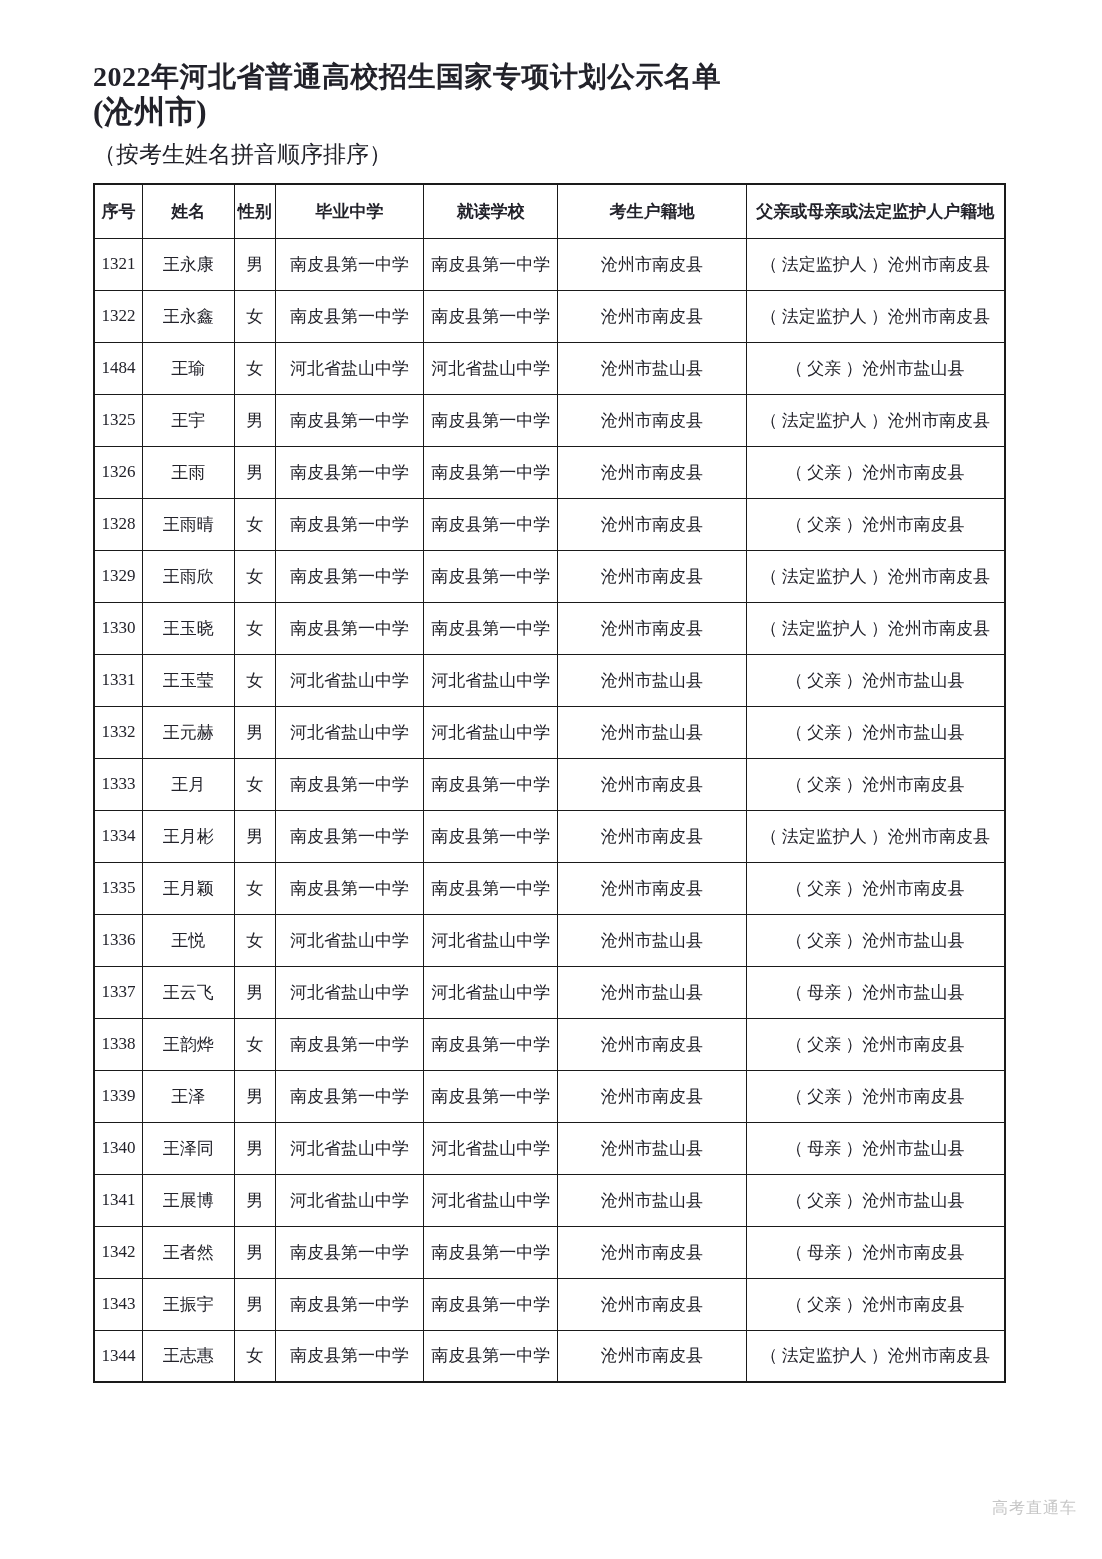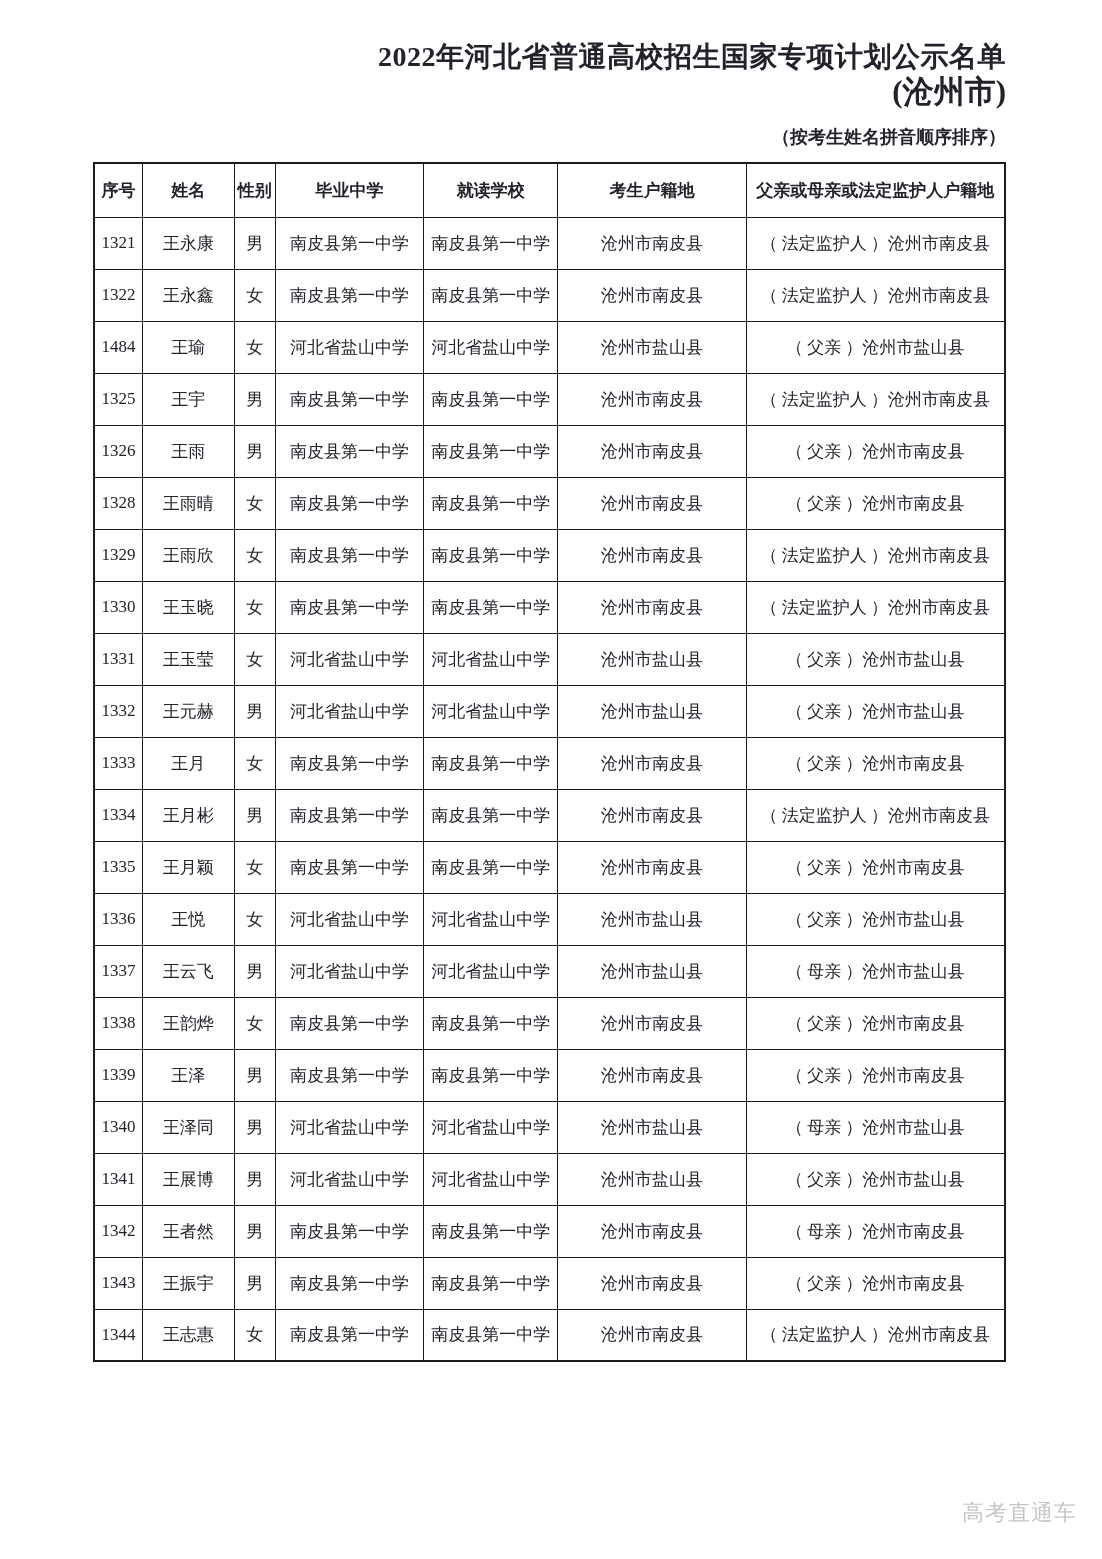--- a/index.html
+++ b/index.html
@@ -15,38 +15,38 @@
     background: #ffffff;
     overflow: hidden;
   }
   .content {
     position: absolute;
     left: 93px;
     top: 0;
     width: 913px;
   }
   .doc-header {
-    padding-top: 40px;
-    text-align: right;
+    padding-top: 60px;
+    text-align: left;
   }
   .doc-title {
     font-size: 28px;
     font-weight: bold;
     line-height: 1.2;
     letter-spacing: 0.5px;
   }
   .doc-subtitle {
     font-size: 31px;
     font-weight: bold;
     line-height: 1.15;
   }
   .doc-note {
-    font-size: 18px;
-    font-weight: bold;
-    margin-top: 16px;
+    font-size: 23px;
+    font-weight: normal;
+    margin-top: 10px;
   }
   table.roster {
     margin-top: 13px;
     width: 913px;
     border-collapse: collapse;
     table-layout: fixed;
     border: 2px solid #1a1a1a;
   }
   table.roster th, table.roster td {
     border: 1px solid #1a1a1a;
@@ -62,21 +62,21 @@
     font-weight: bold;
   }
   table.roster td {
     font-size: 17px;
     font-weight: normal;
   }
   .watermark {
     position: absolute;
     right: 25px;
     top: 1498px;
-    font-size: 22px;
+    font-size: 16px;
     color: #c6c6c6;
     font-family: "Liberation Sans", sans-serif;
     letter-spacing: 1px;
   }
 </style>
 </head>
 <body>
 
 <div class="page">
   <div class="content">

